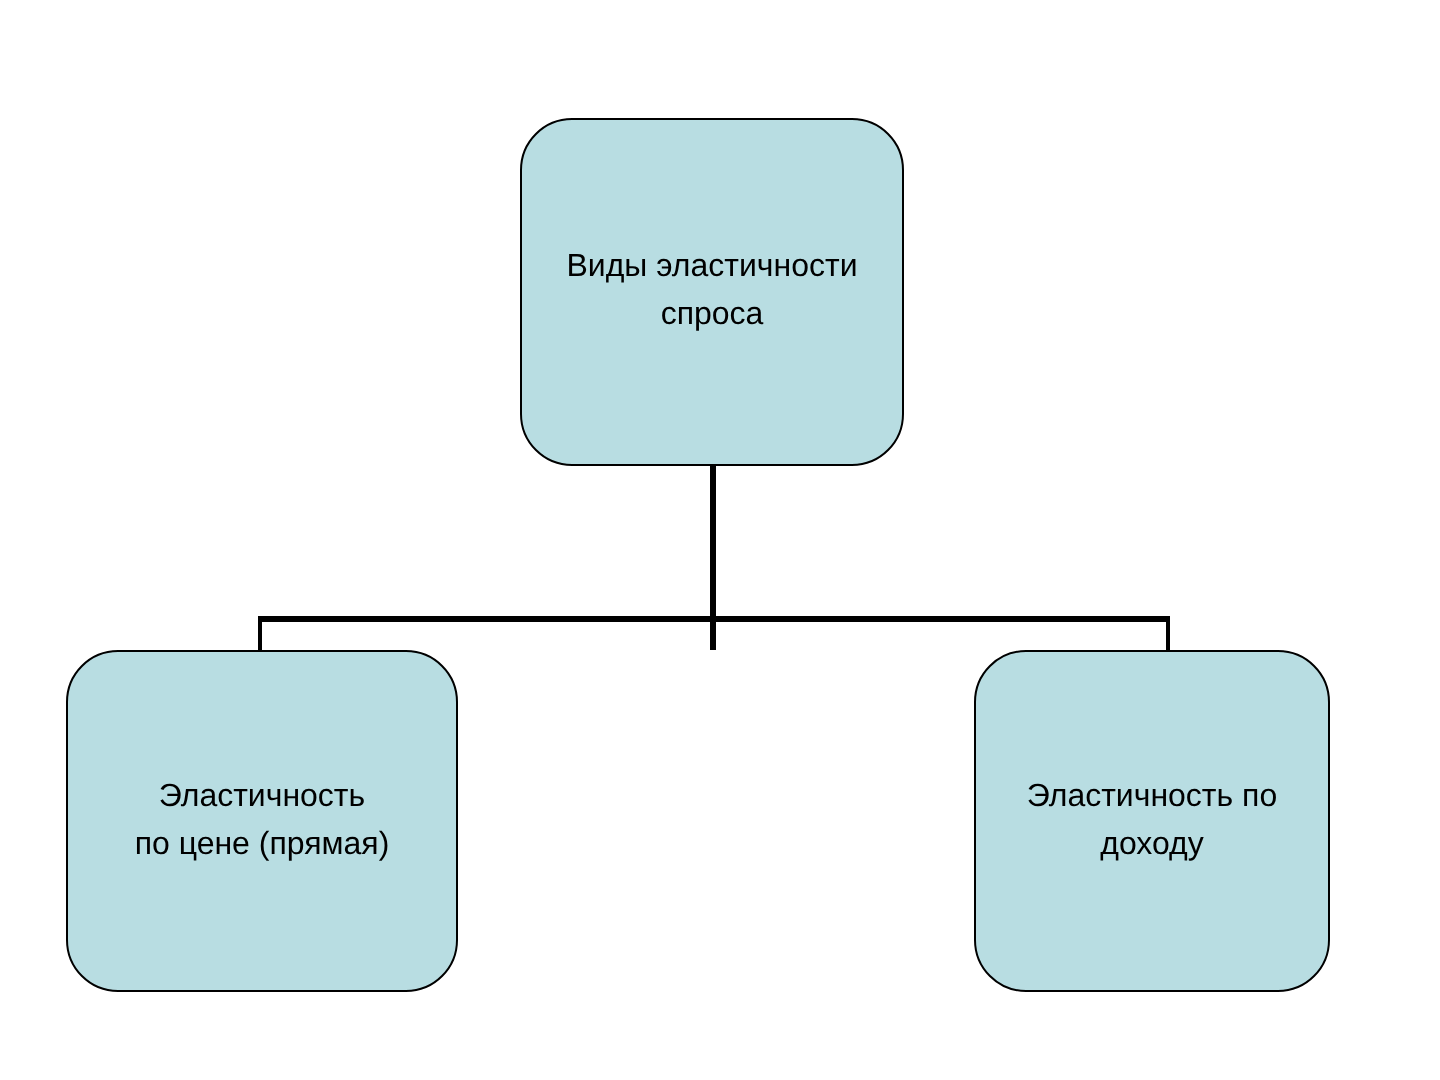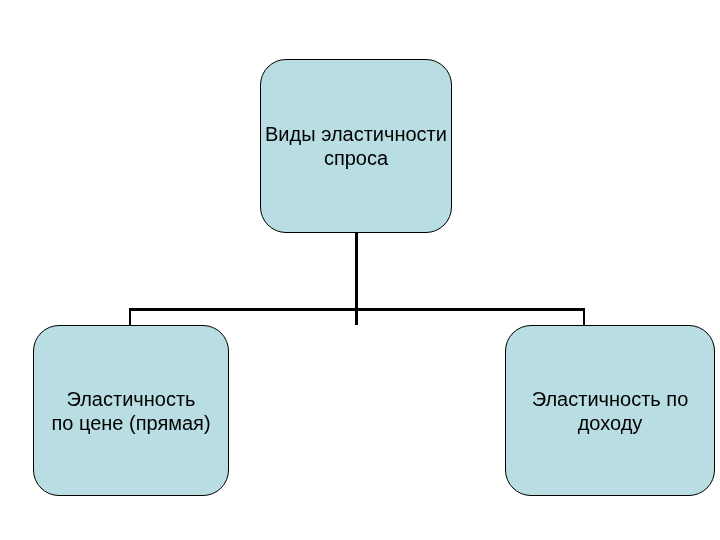--- a/index.html
+++ b/index.html
@@ -19,37 +19,37 @@
     position: absolute;
     box-sizing: border-box;
     background: var(--node-fill, #b8dde2);
     border: 1px solid var(--node-border, #000000);
     border-radius: 26px;
     display: flex;
     align-items: center;
     justify-content: center;
     text-align: center;
     color: var(--text, #000000);
-    font-size: 20px;
+    font-size: 16px;
     line-height: 24px;
   }
   .node-label {
     white-space: pre-line;
     display: block;
     width: 100%;
   }
   .connector {
     position: absolute;
     background: var(--connector, #000000);
   }
   
   .node-root    { left: 260px; top: 59px;  width: 192px; height: 174px; }
   .node-child-0 { left: 33px;  top: 325px; width: 196px; height: 171px; }
   .node-child-1 { left: 260px; top: 325px; width: 197px; height: 171px; }
-  .node-child-2 { left: 487px; top: 325px; width: 210px; height: 171px; margin-left: 18px; }
+  .node-child-2 { left: 487px; top: 325px; width: 178px; height: 171px; }
   
   .c-trunk      { left: 355px; top: 233px; width: 3px;   height: 76px; }
   .c-horizontal { left: 129px; top: 308px; width: 456px; height: 3px;  }
   .c-drop-left  { left: 129px; top: 311px; width: 2px;   height: 14px; }
   .c-drop-mid   { left: 355px; top: 311px; width: 3px;   height: 14px; }
   .c-drop-right { left: 583px; top: 311px; width: 2px;   height: 14px; }
 </style>
 </head>
 <body>
 

